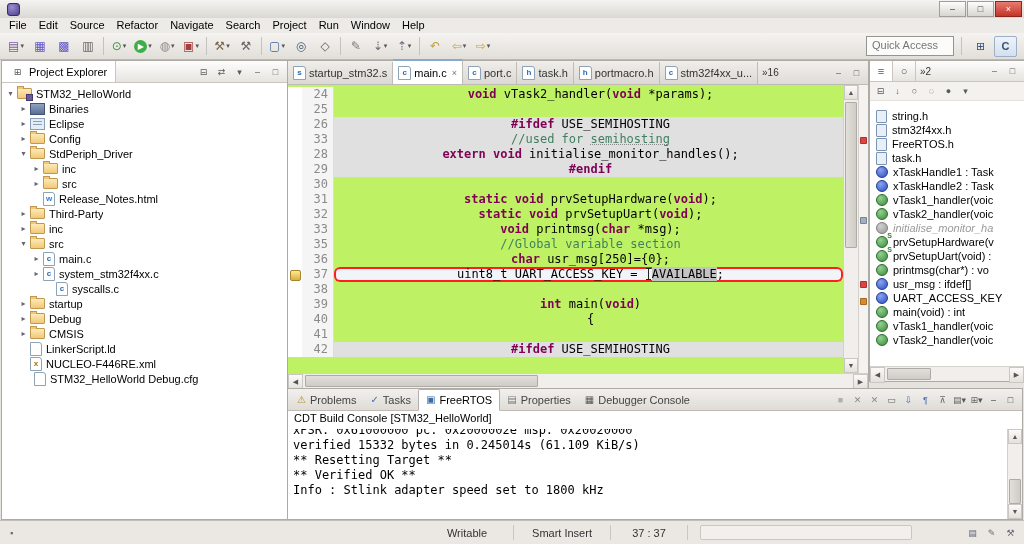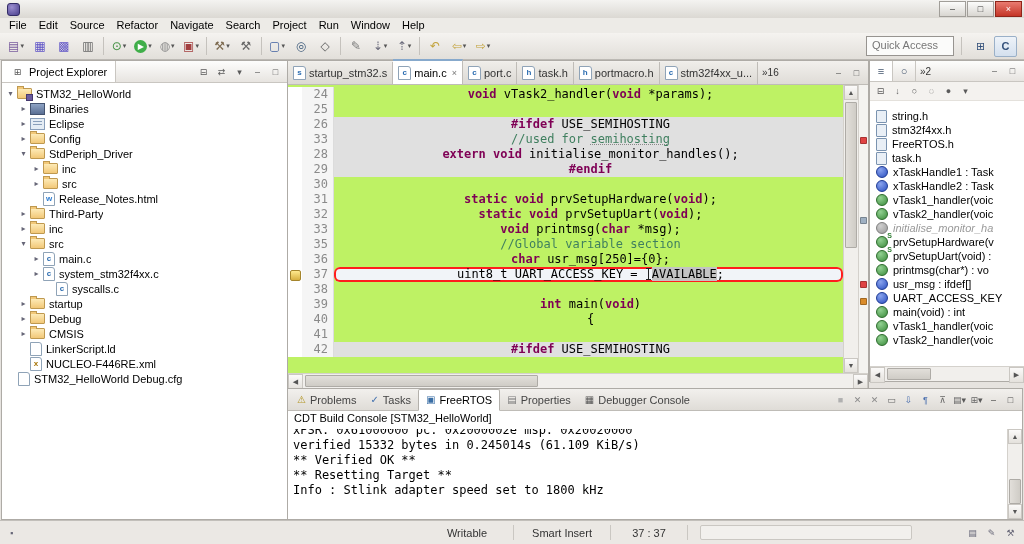--- a/index.html
+++ b/index.html
@@ -392,21 +392,21 @@
         <div class="trow" style="padding-left: 16px;">
           <span class="tw"></span>
           <span class="ic ic-ld"></span>
           <span class="tlabel">LinkerScript.ld</span>
         </div>
         <div class="trow" style="padding-left: 16px;">
           <span class="tw"></span>
           <span class="ic ic-xml">x</span>
           <span class="tlabel">NUCLEO-F446RE.xml</span>
         </div>
-        <div class="trow" style="padding-left: 4px;">
+        <div class="trow" style="padding-left: 20px;">
           <span class="tw"></span>
           <span class="ic ic-cfg"></span>
           <span class="tlabel">STM32_HelloWorld Debug.cfg</span>
         </div>
       </div>
   </div>
 
   <div class="panel" style="left:287px;top:60px;width:580px;height:327px;">
     <div class="etabbar">
       <span class="etabs" style="display:flex;align-items:flex-end;height:100%;">
@@ -666,22 +666,22 @@
             <span class="g" style="color: rgb(68, 68, 68);">□</span>
           </div>
         </span>
     </div>
     <div class="cname">CDT Build Console [STM32_HelloWorld]</div>
     <div class="cbody">
       <div class="clines">
         <div class="clines-inner">
             <div class="cline">xPSR: 0x61000000 pc: 0x2000002e msp: 0x20020000</div>
             <div class="cline">verified 15332 bytes in 0.245014s (61.109 KiB/s)</div>
+            <div class="cline">** Resetting Target **</div>
             <div class="cline">** Verified OK **</div>
-            <div class="cline">** Resetting Target **</div>
             <div class="cline">Info : Stlink adapter speed set to 1800 kHz</div>
           </div>
       </div>
       <div class="vscroll">
         <div class="sarr">▲</div>
         <div class="strack">
           <div class="sthumb" style="top:58%;height:38%;"></div>
         </div>
         <div class="sarr">▼</div>
       </div>

